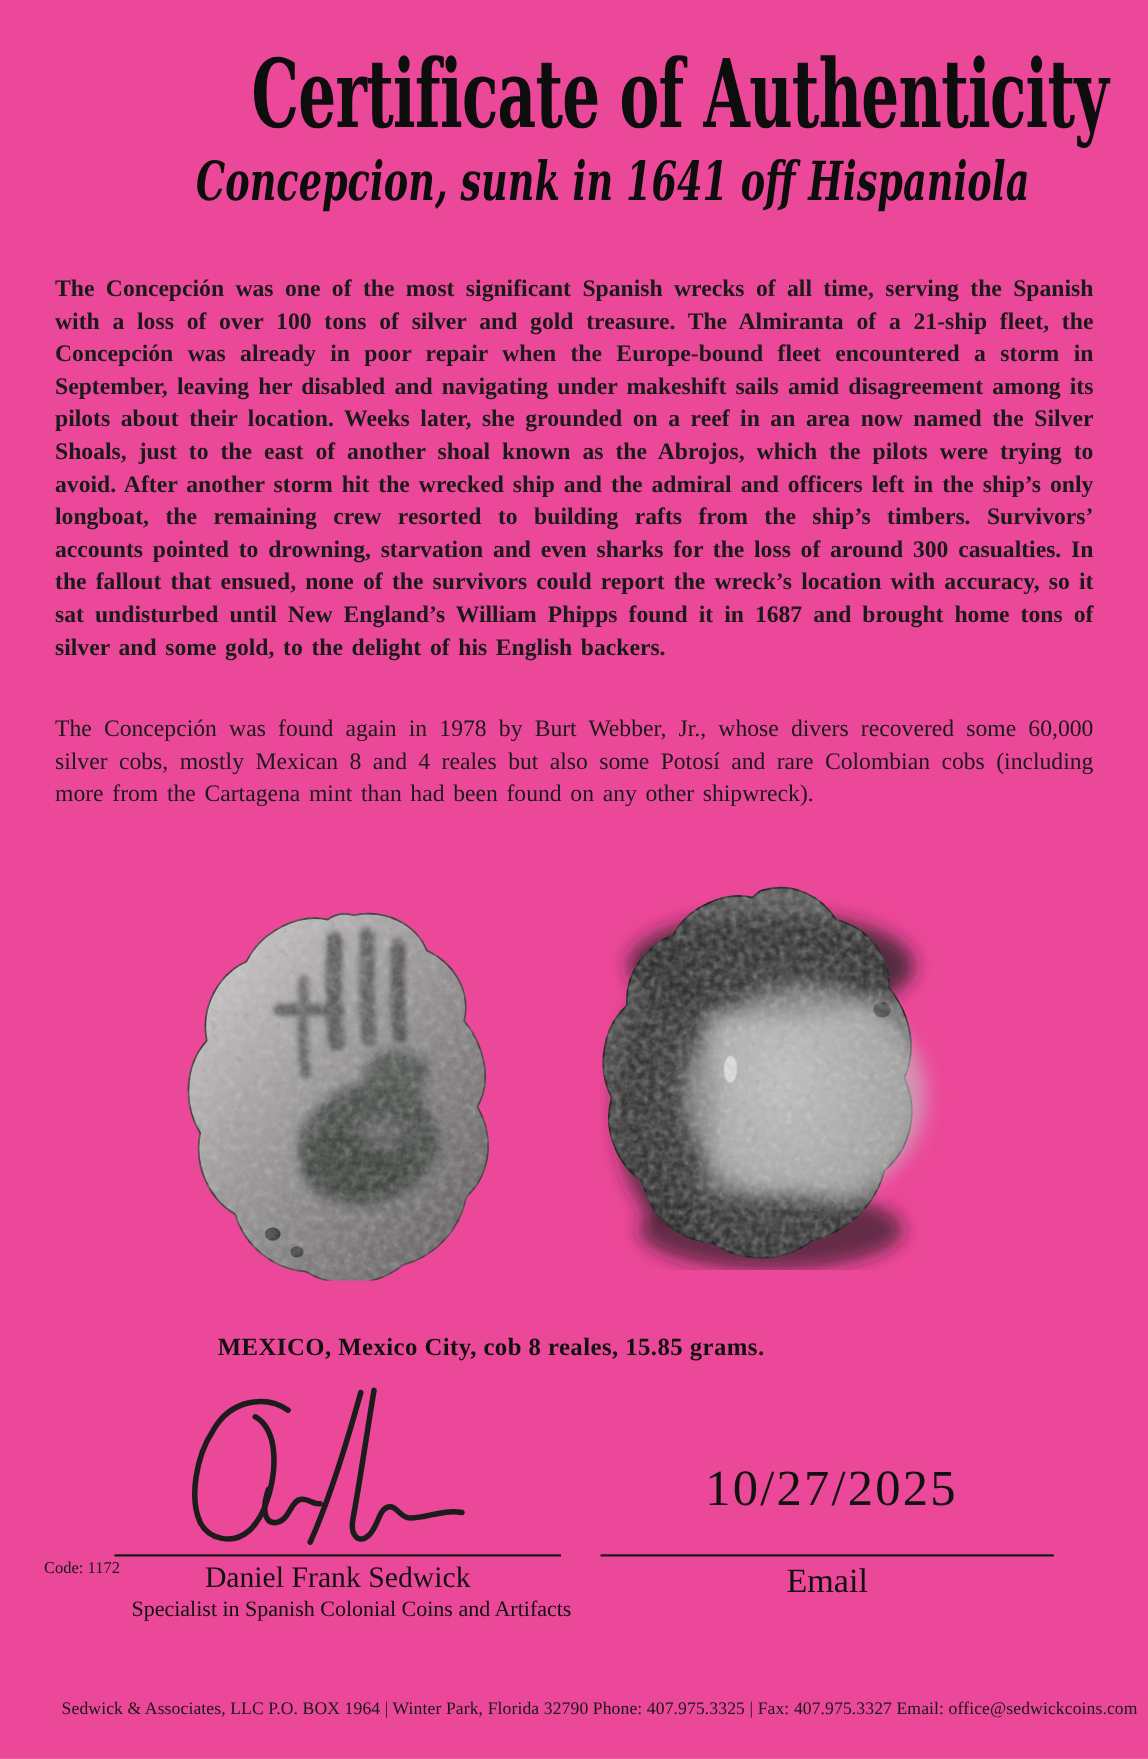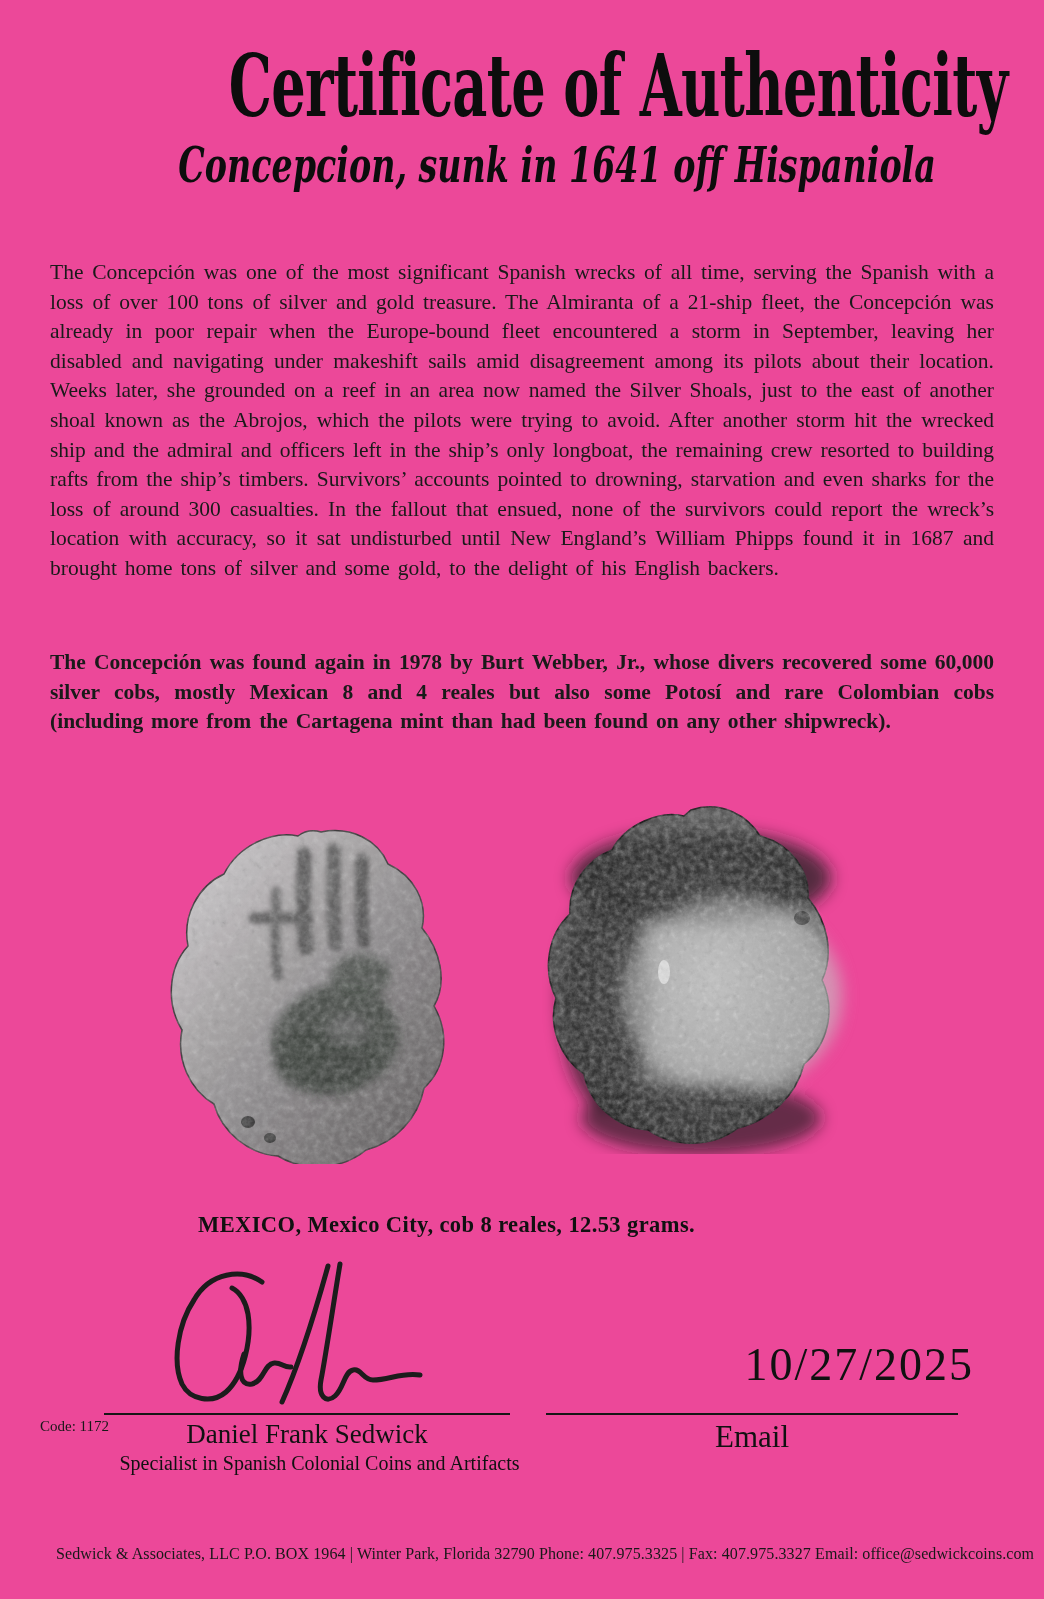--- a/index.html
+++ b/index.html
@@ -29,22 +29,22 @@
     transform:scaleX(.68);transform-origin:center;
     color:#0d0d0d;
   }
   
   .para{
     position:absolute;left:50px;width:944px;
     font-size:21.5px;line-height:29.6px;
     text-align:justify;word-spacing:2.5px;
     color:#1a1a1a;margin:0;
   }
-  .para1{top:258px;}
-  .para2{top:648px;font-weight:bold;}
+  .para1{top:248px;font-weight:bold;}
+  .para2{top:648px;}
   
   .coins{position:absolute;top:796px;left:150px;width:764px;height:366px;}
   .coin-a{position:absolute;left:6px;top:30px;}
   .coin-b{position:absolute;left:346px;top:4px;}
   
   .caption{
     position:absolute;top:1212px;left:198px;margin:0;
     font-size:22.5px;font-weight:700;letter-spacing:.4px;color:#111;
   }
   
@@ -54,22 +54,22 @@
   .rule-date{left:546px;width:412px;}
   .signer-name{
     position:absolute;top:1419px;left:104px;width:406px;margin:0;
     text-align:center;font-size:27px;color:#111;
   }
   .signer-title{
     position:absolute;top:1452px;left:92px;width:455px;margin:0;
     text-align:center;font-size:20px;color:#111;
   }
   .date-value{
-    position:absolute;top:1322px;left:546px;width:412px;margin:16px;
-    text-align:right;font-size:46px;letter-spacing:2px;color:#111;
+    position:absolute;top:1322px;left:546px;width:412px;margin:4px;
+    text-align:center;font-size:46px;letter-spacing:2px;color:#111;
   }
   .date-label{
     position:absolute;top:1419px;left:546px;width:412px;margin:0;
     text-align:center;font-size:31px;color:#111;
   }
   
   .footer-code{
     position:absolute;top:1418px;left:40px;margin:0;
     font-size:15px;color:#181818;
   }
@@ -172,21 +172,21 @@
         <ellipse cx="205" cy="318" rx="120" ry="36" fill="#1c1c1c" opacity="0.65"></ellipse>
       </g>
       <g opacity="0.8">
         <ellipse cx="168" cy="172" rx="6" ry="12" fill="#e8e8e8"></ellipse>
         <ellipse cx="306" cy="118" rx="8" ry="7" fill="#3a3a3a"></ellipse>
       </g>
       <use href="#blobB" filter="url(#texB)" opacity="0.55"></use>
     </svg>
   </div>
 
-  <p class="caption">MEXICO, Mexico City, cob 8 reales, 12.53 grams.</p>
+  <p class="caption">MEXICO, Mexico City, cob 8 reales, 15.85 grams.</p>
 
   <svg class="sig-svg" width="280" height="152" viewBox="0 0 280 152">
     <g fill="none" stroke="#1c1c1c" stroke-width="5" stroke-linecap="round">
       <path d="M104 22 C84 8 52 12 36 40 C20 64 14 102 24 124 C32 140 54 144 68 132 C86 116 94 78 90 54 C88 42 82 32 74 28"></path>
       <path d="M86 94 C80 112 82 126 94 124 C106 121 106 104 116 103 C123 102 126 108 133 107"></path>
       <path d="M170 6 C160 42 142 102 124 142"></path>
       <path d="M182 4 C176 40 168 94 163 120 C160 136 168 144 177 136 C186 128 186 112 195 110 C203 108 205 120 215 120 C231 120 244 112 262 115"></path>
     </g>
   </svg>
 

